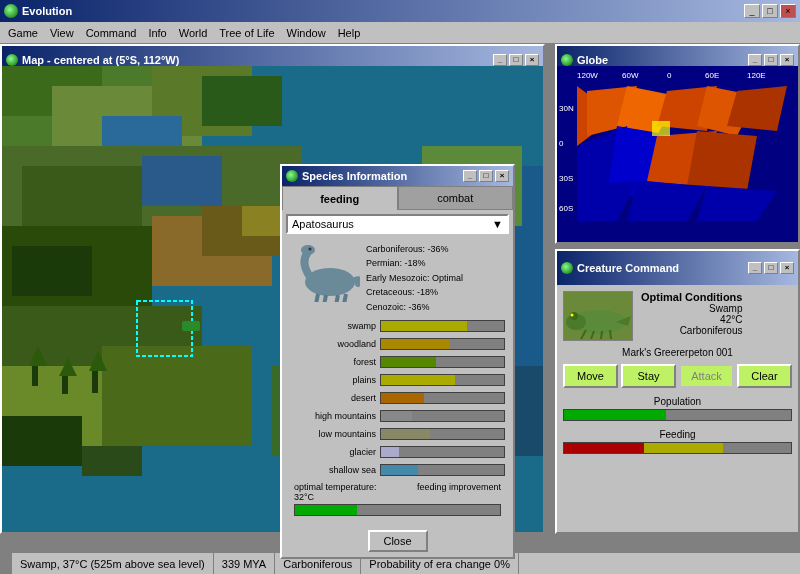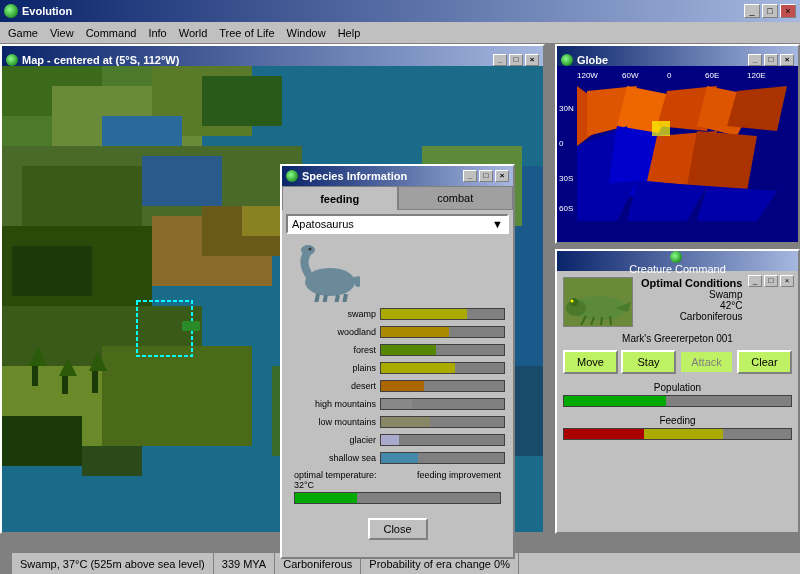--- a/index.html
+++ b/index.html
@@ -133,27 +133,26 @@
       right: 0;
       width: 245px;
       height: 285px;
       background: #c0c0c0;
       border: 2px solid;
       border-color: #ffffff #808080 #808080 #ffffff;
     }
     .creature-title-bar {
       background: linear-gradient(to right, #0a246a, #a6b8e0);
       color: white;
-      height: 20px;
+      height: 34px;
       display: flex;
       align-items: center;
       padding: 0 4px;
       font-size: 11px;
-      font-weight: normal;
-      flex-direction: column;
+      font-weight: bold;
     }
     .creature-content {
       padding: 6px;
     }
     .creature-info {
       display: flex;
       gap: 8px;
       margin-bottom: 6px;
       text-align: right;
     }
@@ -644,20 +643,27 @@
             <circle cx="20" cy="7" r="1.5" fill="#333"></circle>
 
             <path d="M65,38 Q72,35 68,42" stroke="#6a8a9a" stroke-width="6" fill="none" stroke-linecap="round"></path>
 
             <line x1="28" y1="52" x2="26" y2="62" stroke="#5a7a8a" stroke-width="4"></line>
             <line x1="36" y1="53" x2="34" y2="63" stroke="#5a7a8a" stroke-width="4"></line>
             <line x1="48" y1="53" x2="46" y2="63" stroke="#5a7a8a" stroke-width="4"></line>
             <line x1="56" y1="52" x2="54" y2="62" stroke="#5a7a8a" stroke-width="4"></line>
           </svg>
         </div>
+        <div class="era-info">
+          <div>Carboniferous: -36%</div>
+          <div>Permian: -18%</div>
+          <div>Early Mesozoic: Optimal</div>
+          <div>Cretaceous: -18%</div>
+          <div>Cenozoic: -36%</div>
+        </div>
       </div>
       <div class="habitat-bars">
         <div class="habitat-row">
           <div class="habitat-label">swamp</div>
           <div class="habitat-bar-bg">
             <div class="habitat-bar-fill" style="width:70%;background:#aaaa00;"></div>
           </div>
         </div>
         <div class="habitat-row">
           <div class="habitat-label">woodland</div>

